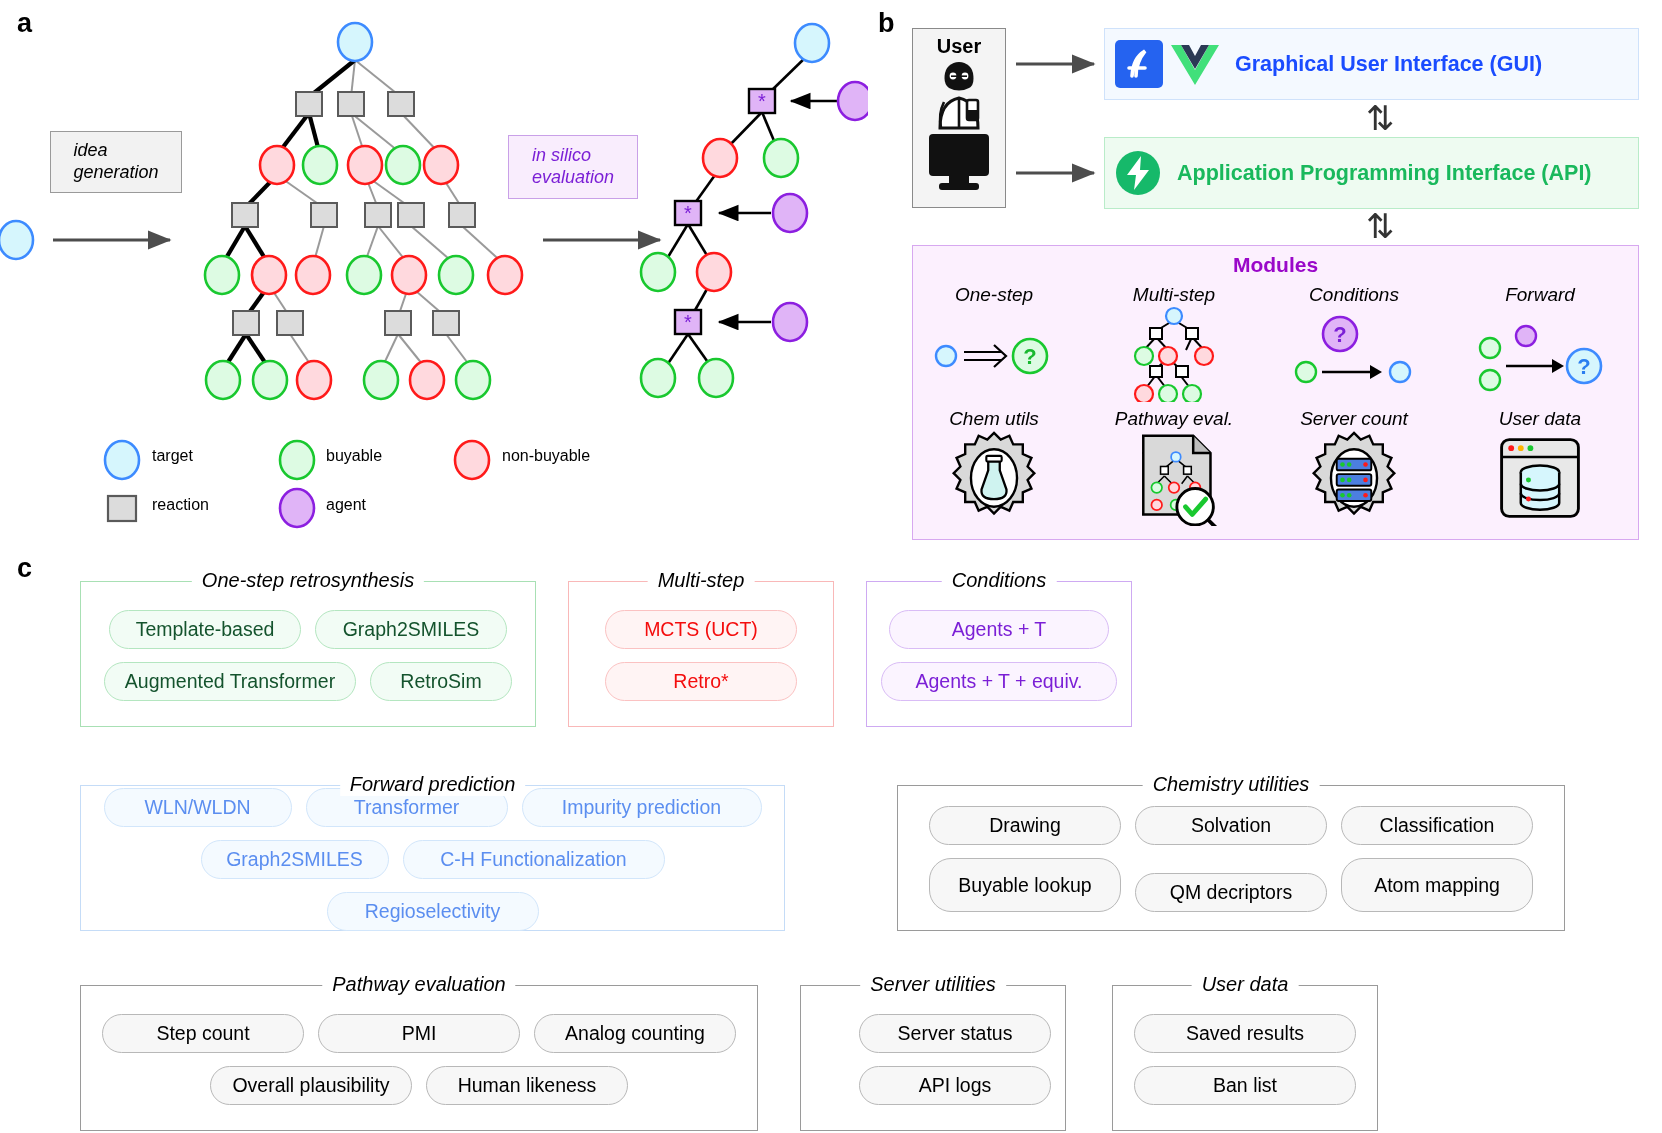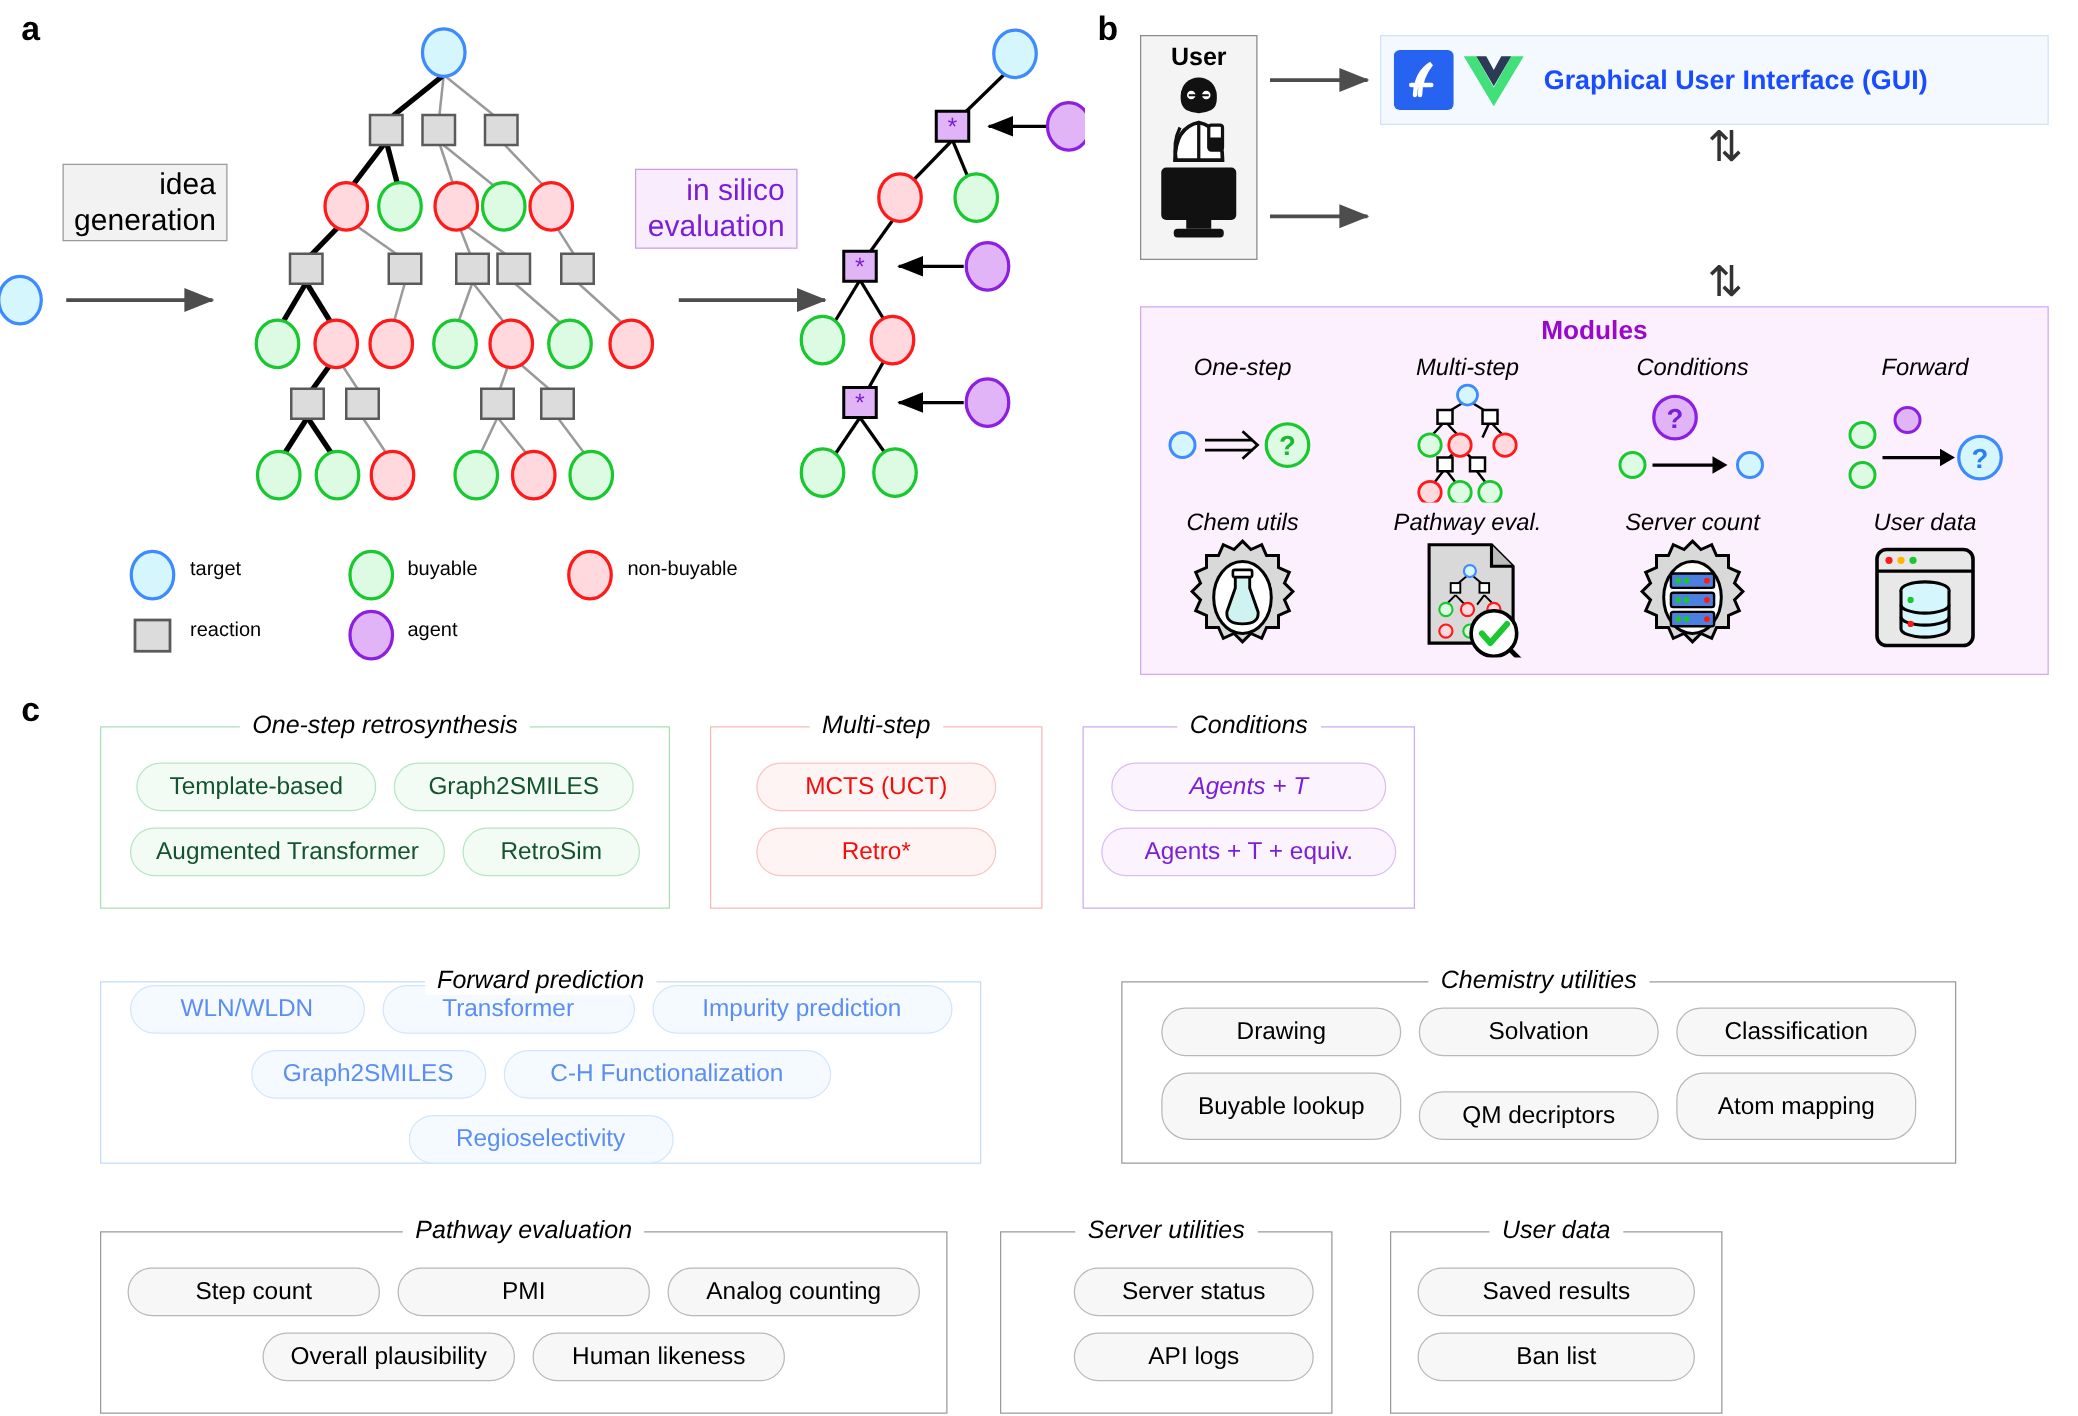--- a/index.html
+++ b/index.html
@@ -3,22 +3,22 @@
 <meta charset="utf-8">
 <style>
   html,body{margin:0;padding:0;background:#ffffff;}
   body{width:1662px;height:1133px;position:relative;font-family:"Liberation Sans",sans-serif;color:#000;}
   .panel-letter{position:absolute;font-weight:bold;font-size:27px;font-family:"Liberation Sans",sans-serif;}
 
   
   #panel-a{position:absolute;left:0;top:0;width:868px;height:545px;}
   #panel-a svg{position:absolute;left:0;top:0;}
   .flowbox{position:absolute;border:1.6px solid #9a9a9a;background:#f2f2f2;
-           display:flex;align-items:center;justify-content:center;text-align:right;
-           font-size:24px;line-height:1.22;font-family:"Liberation Sans",sans-serif;}
+           display:flex;align-items:center;justify-content:center;text-align:left;
+           font-style:italic;font-size:18px;line-height:1.22;font-family:"Liberation Sans",sans-serif;}
   .flowbox.silico{border-color:#c9a0e8;background:#f9edfd;color:#7b1fd6;}
   .legend{position:absolute;font-size:16px;font-family:"Liberation Sans",sans-serif;}
 
   
   #panel-b{position:absolute;left:868px;top:0;width:794px;height:545px;}
   .bbox{position:absolute;box-sizing:border-box;}
   #user-box{left:44px;top:28px;width:94px;height:180px;border:1.6px solid #8a8a8a;background:#f4f4f4;
             display:flex;flex-direction:column;align-items:center;padding-top:6px;}
   #user-label{font-weight:bold;font-size:20px;}
   #gui-box{left:236px;top:28px;width:535px;height:72px;border:1.5px solid #cfe2fb;background:#f4f9ff;
@@ -281,20 +281,27 @@
   <svg style="position:absolute;left:140px;top:28px;" width="96" height="185">
     <defs>
         <marker id="ub" markerWidth="9" markerHeight="9" refX="7.5" refY="3.2" orient="auto">
       <path d="M0,0 L8,3.2 L0,6.4 z" fill="#4d4d4d"></path>
         </marker>
       </defs>
     <line x1="8" y1="36" x2="86" y2="36" stroke="#4d4d4d" stroke-width="3" marker-end="url(#ub)"></line>
     <line x1="8" y1="145" x2="86" y2="145" stroke="#4d4d4d" stroke-width="3" marker-end="url(#ub)"></line>
   </svg>
 
+  <div class="bbox" id="api-box">
+    <svg width="46" height="46" viewBox="0 0 46 46" style="margin-left:10px;">
+      <circle cx="23" cy="23" r="22" fill="#16b96a"></circle>
+      <path d="M26,6 L12,25 L21,25 L19,40 L34,20 L25,20 Z" fill="#fff"></path>
+    </svg>
+    <span class="iface-text" style="margin-left:16px;color:#19b85c;">Application Programming Interface (API)</span>
+  </div>
 
   <div class="bbox" id="modules-box">
     <div id="modules-title">Modules</div>
 
     <div class="mod-cell" style="left:6px;top:38px;">
       <div class="mod-label">One-step</div>
       <div class="mod-art">
         <svg width="128" height="60" viewBox="0 0 128 60">
           <circle cx="16" cy="32" r="10" fill="#d6f6fd" stroke="#3d8bff" stroke-width="2.4"></circle>
           <g stroke="#000" stroke-width="2.2" fill="none">
@@ -466,21 +473,21 @@
     <span class="fs-legend">Multi-step</span>
     <div class="chips">
       <div class="chip" style="width:190px;">MCTS (UCT)</div>
       <div class="chip" style="width:190px;">Retro*</div>
     </div>
   </div>
 
   <div class="fieldset p" style="left:866px;top:36px;width:266px;height:146px;">
     <span class="fs-legend">Conditions</span>
     <div class="chips">
-      <div class="chip" style="width:218px;font-style:italic;">Agents + T</div>
+      <div class="chip" style="width:218px;">Agents + T</div>
       <div class="chip" style="width:240px;">Agents + T + equiv.</div>
     </div>
   </div>
 
   <div class="fieldset b" style="left:80px;top:240px;width:705px;height:146px;">
     <span class="fs-legend">Forward prediction</span>
     <div class="chips">
       <div class="chip" style="width:186px;">WLN/WLDN</div>
       <div class="chip" style="width:200px;">Transformer</div>
       <div class="chip" style="width:238px;">Impurity prediction</div>

